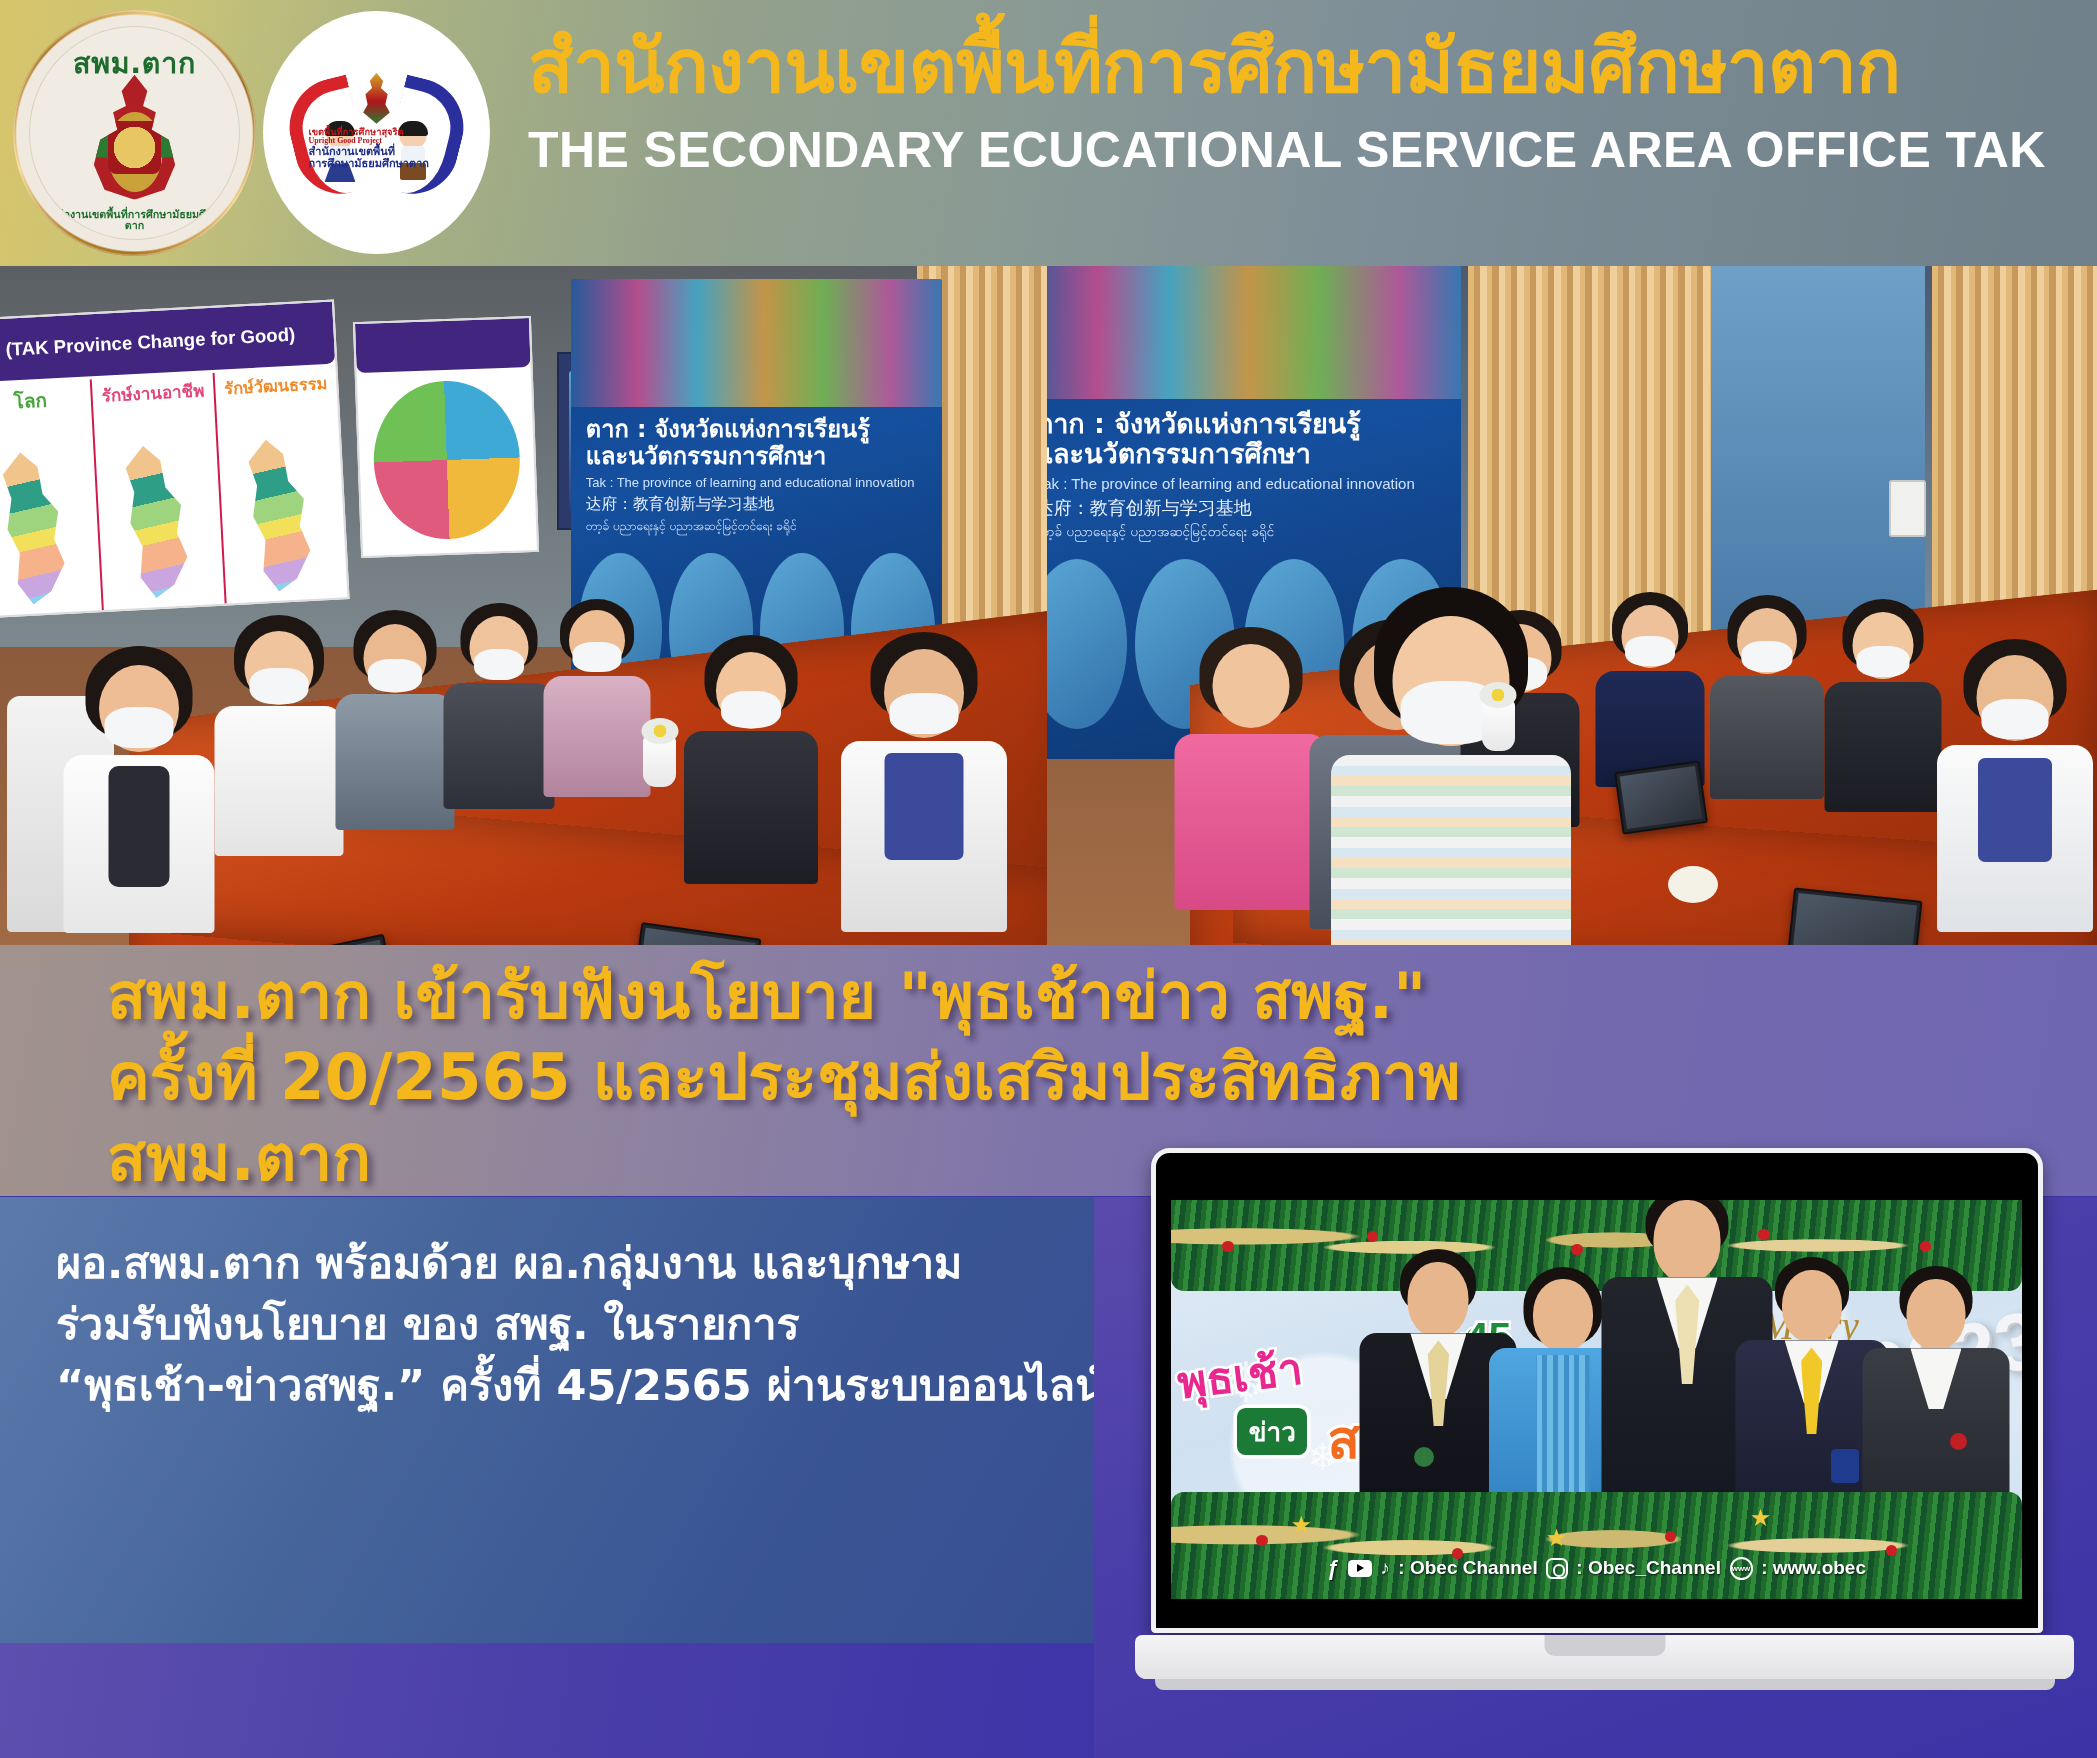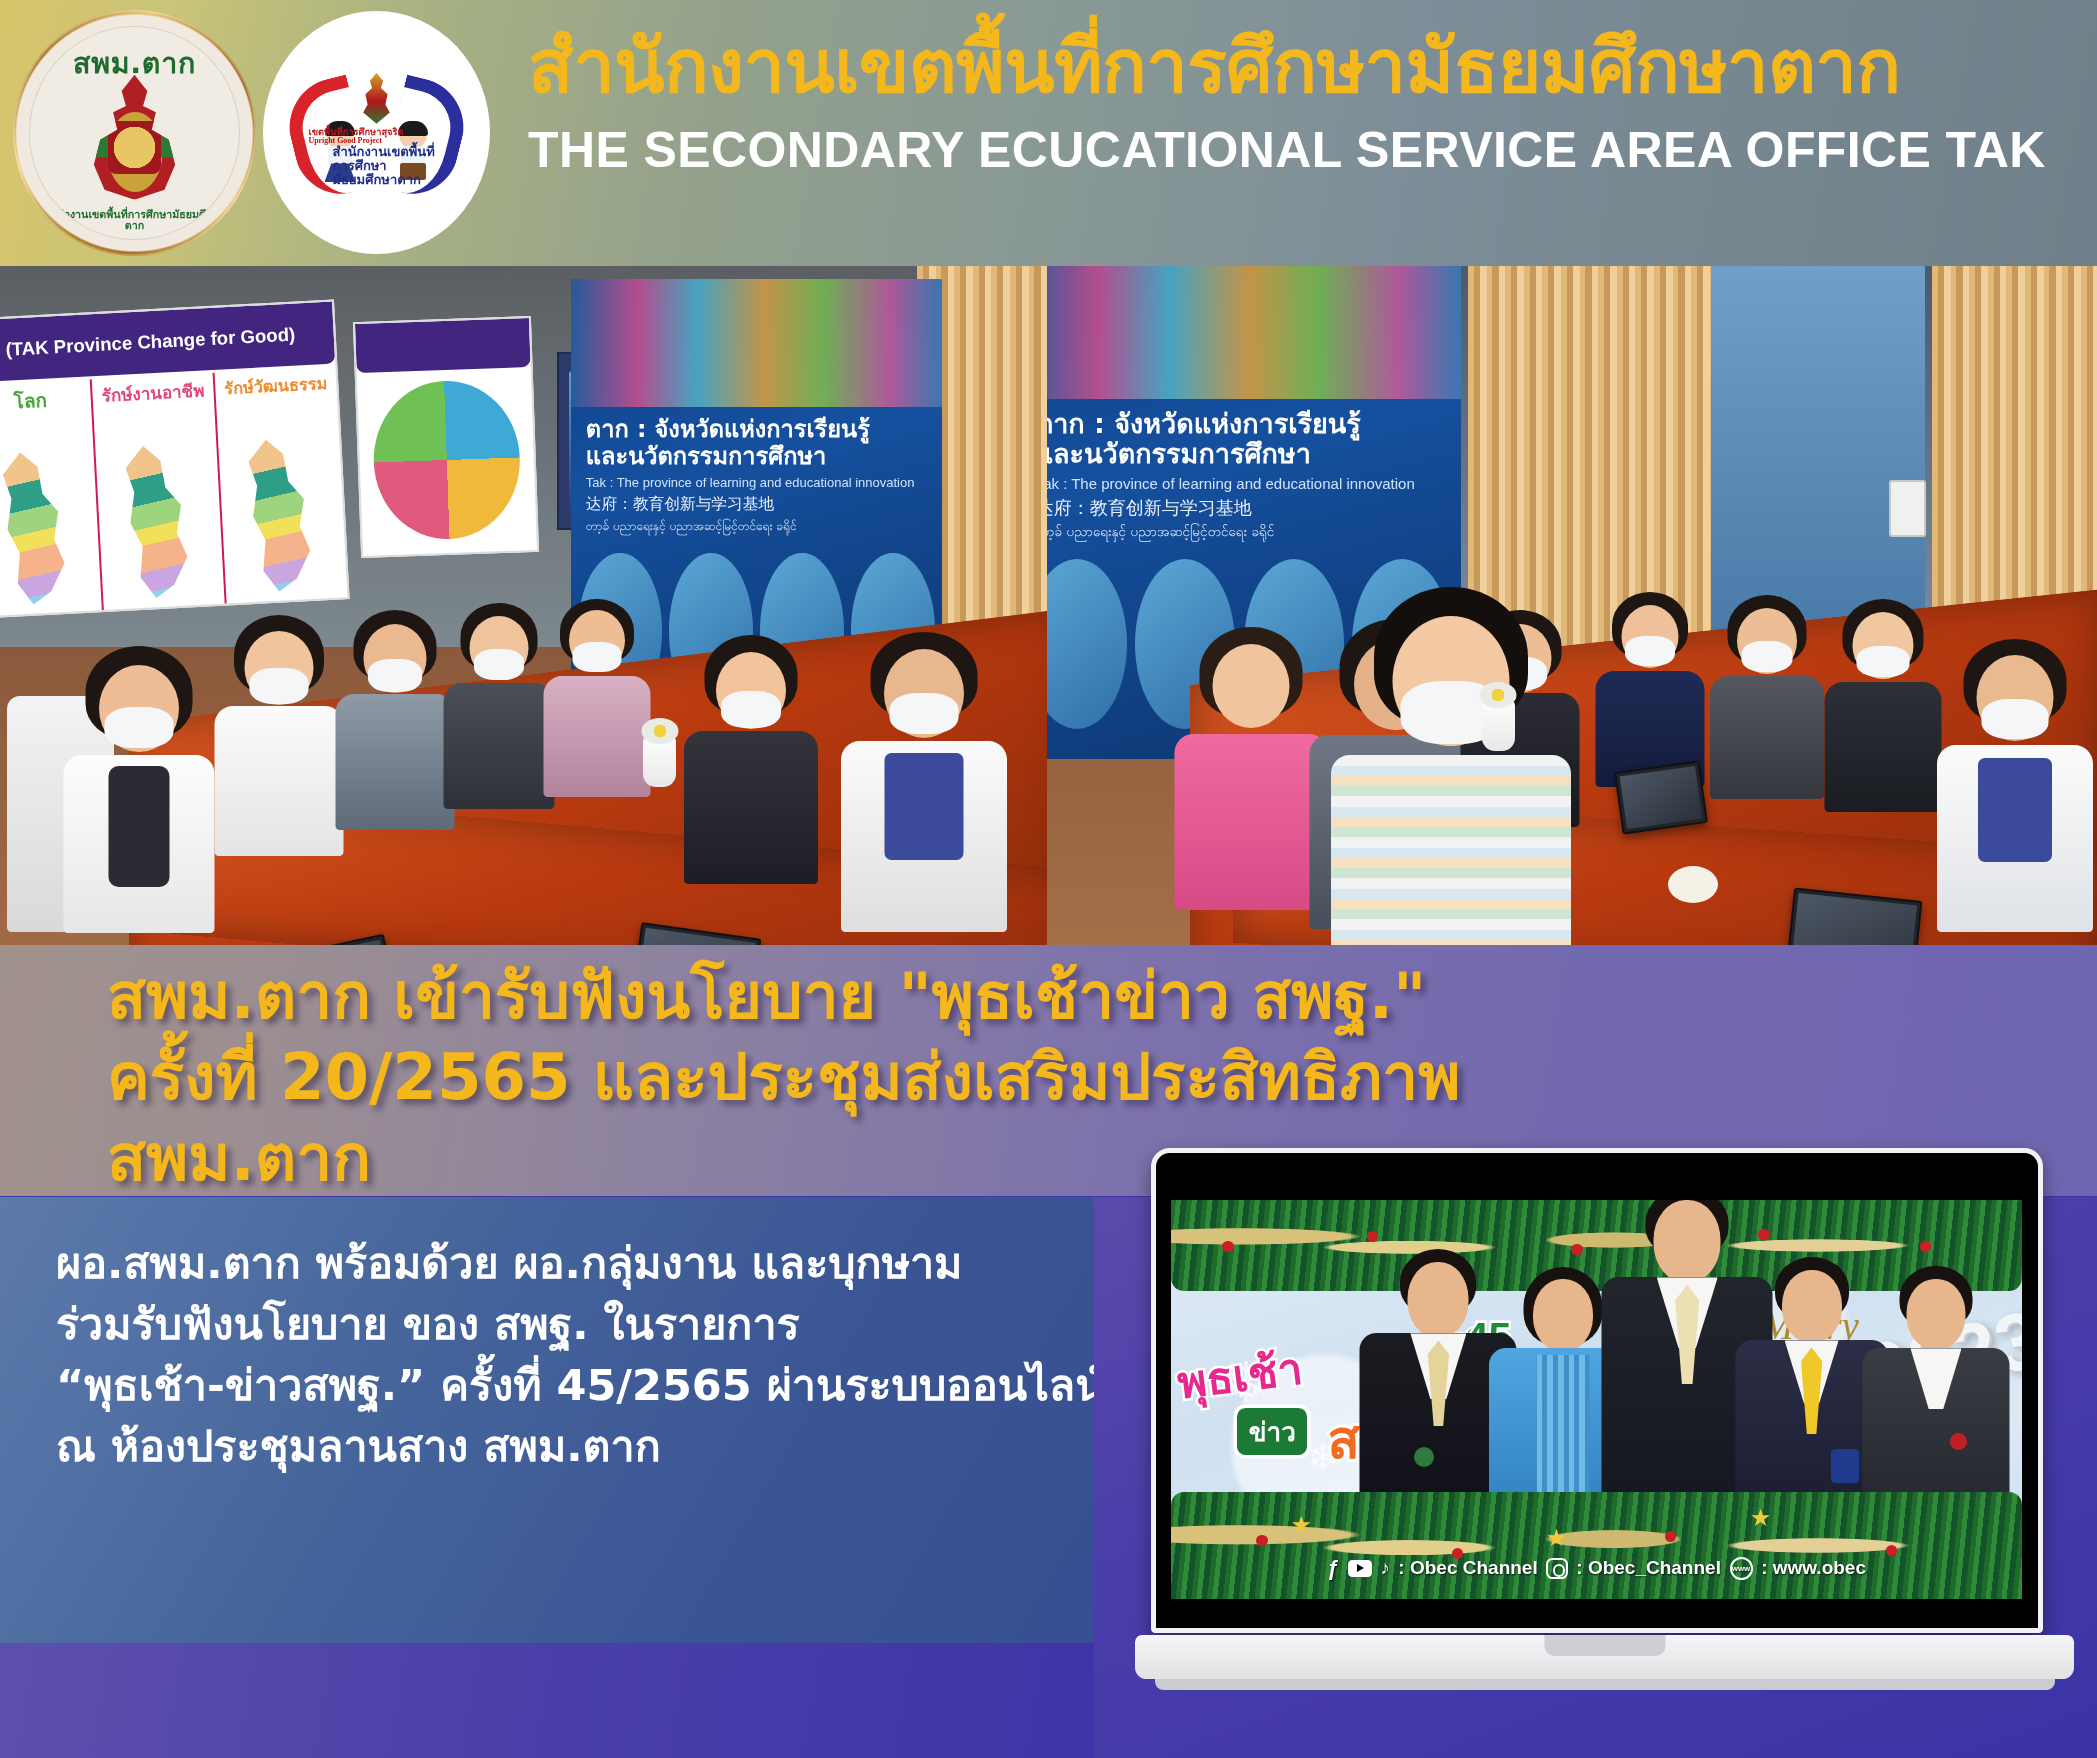--- a/index.html
+++ b/index.html
@@ -118,21 +118,21 @@
   .kid-boy .shorts {
     position:absolute; top:40px; left:50%; transform:translateX(-50%);
     width:26px; height:17px; background:#7a4a22; border-radius:2.1px;
   }
   .logo2-txt {
     position:absolute; left:50%; top:66px; transform:translateX(-50%);
     width:136px; text-align:left; line-height:1.08; z-index:5;
   }
   .logo2-t1 { font-size:9.3px; font-weight:bold; color:#c0171d; font-family:"DejaVu Sans",sans-serif; }
   .logo2-t2 { font-size:7.9px; font-weight:bold; color:#b01419; font-family:"Liberation Serif",serif; }
-  .logo2-t3 { font-size:13px; font-weight:bold; color:#1e2c8a; font-family:Liberation Mono, monospace;padding-left:24px; }
+  .logo2-t3 { font-size:11px; font-weight:bold; color:#1e2c8a; font-family:Liberation Serif, serif; }
 
   #hdr-text { position:absolute; left:528px; top:26px; width:1563px; }
   #hdr-th {
     font-family:"DejaVu Sans", sans-serif;
     font-size:74px; font-weight:bold; color:#f5b81c;
     letter-spacing:-0.7px; line-height:1.1; white-space:nowrap;
   }
   #hdr-en {
     font-family:"Liberation Sans", sans-serif;
     font-size:50px; font-weight:bold; color:#ffffff;
@@ -673,21 +673,20 @@
       <div>ครั้งที่ 20/2565 และประชุมส่งเสริมประสิทธิภาพ</div>
       <div>สพม.ตาก</div>
     </div>
   </div>
 
   <div id="body-band">
     <div id="body-text">
       <div>ผอ.สพม.ตาก พร้อมด้วย ผอ.กลุ่มงาน และบุกษาม</div>
       <div>ร่วมรับฟังนโยบาย ของ สพฐ. ในรายการ</div>
       <div>“พุธเช้า-ข่าวสพฐ.” ครั้งที่ 45/2565 ผ่านระบบออนไลน์</div>
-      <div>ณ ห้องประชุมลานสาง สพม.ตาก</div>
     </div>
   </div>
 
   <div id="bottom-fill"></div>
   <div id="right-fill"></div>
 
   <div id="laptop">
     <div id="lid">
       <div id="screen">
 

